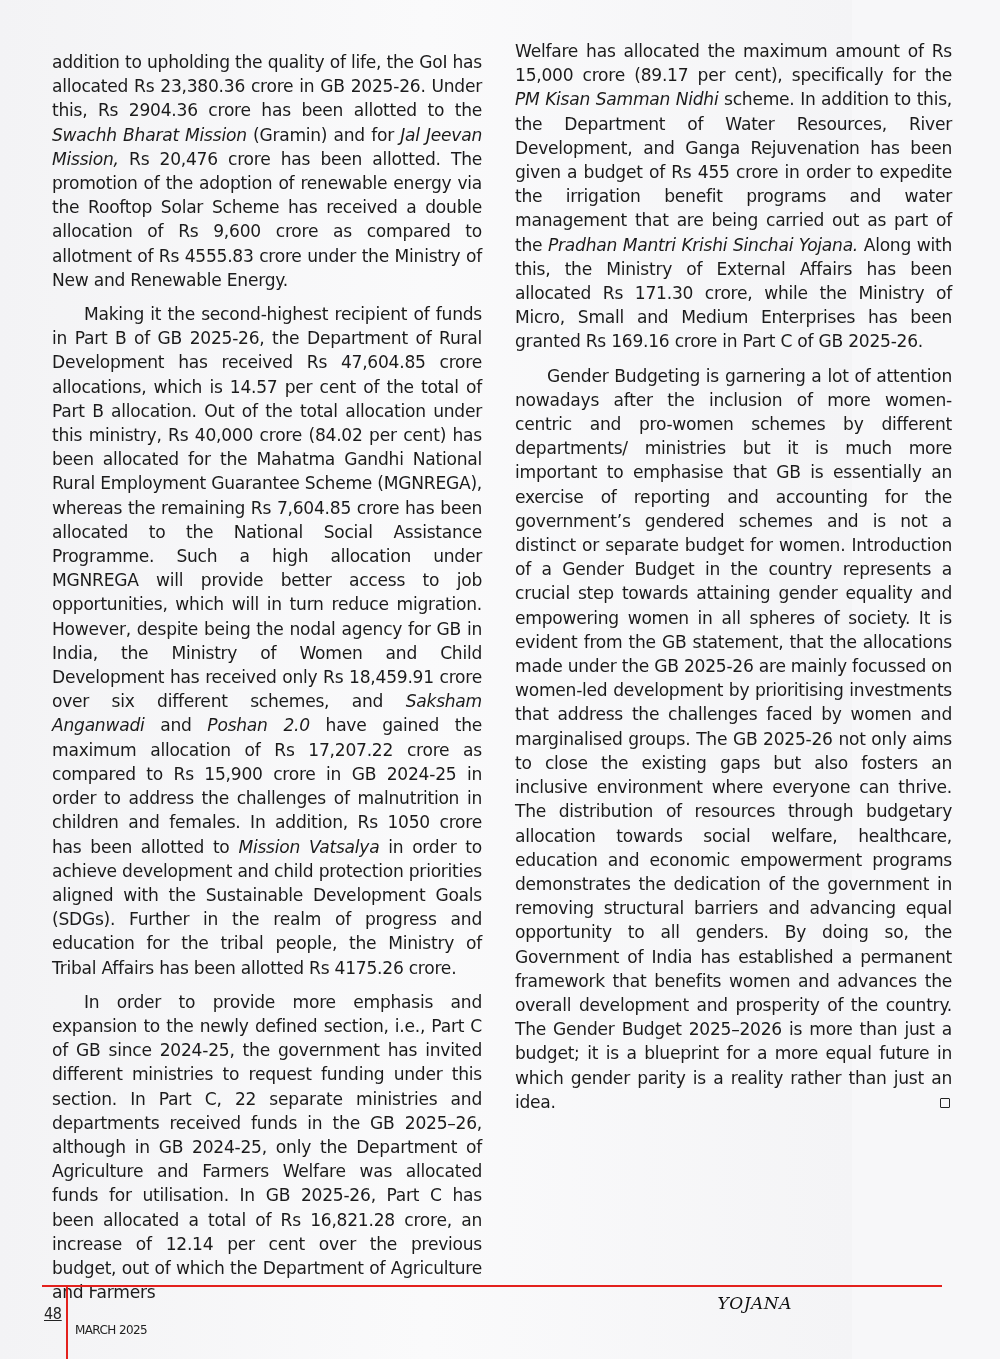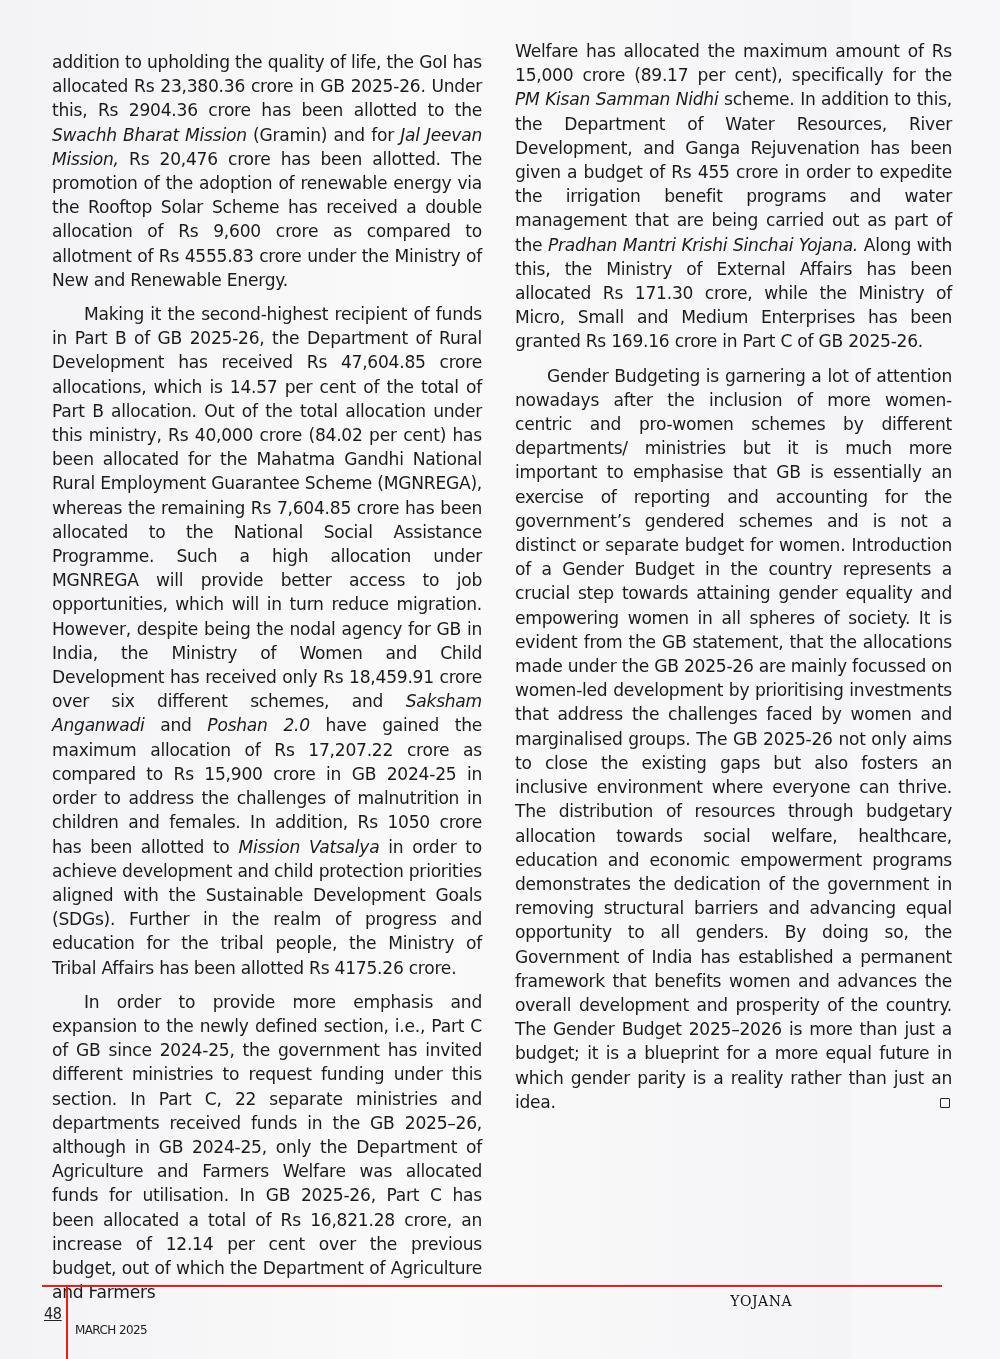--- a/index.html
+++ b/index.html
@@ -50,21 +50,21 @@
     font-size: 16px; color: #222; letter-spacing: -0.3px; text-decoration: underline;
   }
   .issue {
     position: absolute; left: 75px; top: 1295px;
     font-family: "DejaVu Sans", sans-serif;
     font-size: 12px; color: #222; letter-spacing: -0.6px; margin-top: 28px;
   }
   .brand {
     position: absolute; right: 60px; top: 1293px;
     font-family: "DejaVu Serif", "Liberation Serif", serif;
-    font-size: 14px; color: #111; letter-spacing: 0.5px;
+    font-size: 17px; color: #111; letter-spacing: 0.5px; font-style: italic;
   }
 </style>
 </head>
 <body>
 
 <div class="page">
 
   <div class="col col-left">
     <p class="noindent"><span>addition to upholding the quality of life, the GoI has allocated Rs 23,380.36 crore in GB 2025-26. Under this, Rs 2904.36 crore has been allotted to the </span><em>Swachh Bharat Mission</em><span> (Gramin) and for </span><em>Jal Jeevan Mission,</em><span> Rs 20,476 crore has been allotted. The promotion of the adoption of renewable energy via the Rooftop Solar Scheme has received a double allocation of Rs 9,600 crore as compared to allotment of Rs 4555.83 crore under the Ministry of New and Renewable Energy.</span></p>
 

